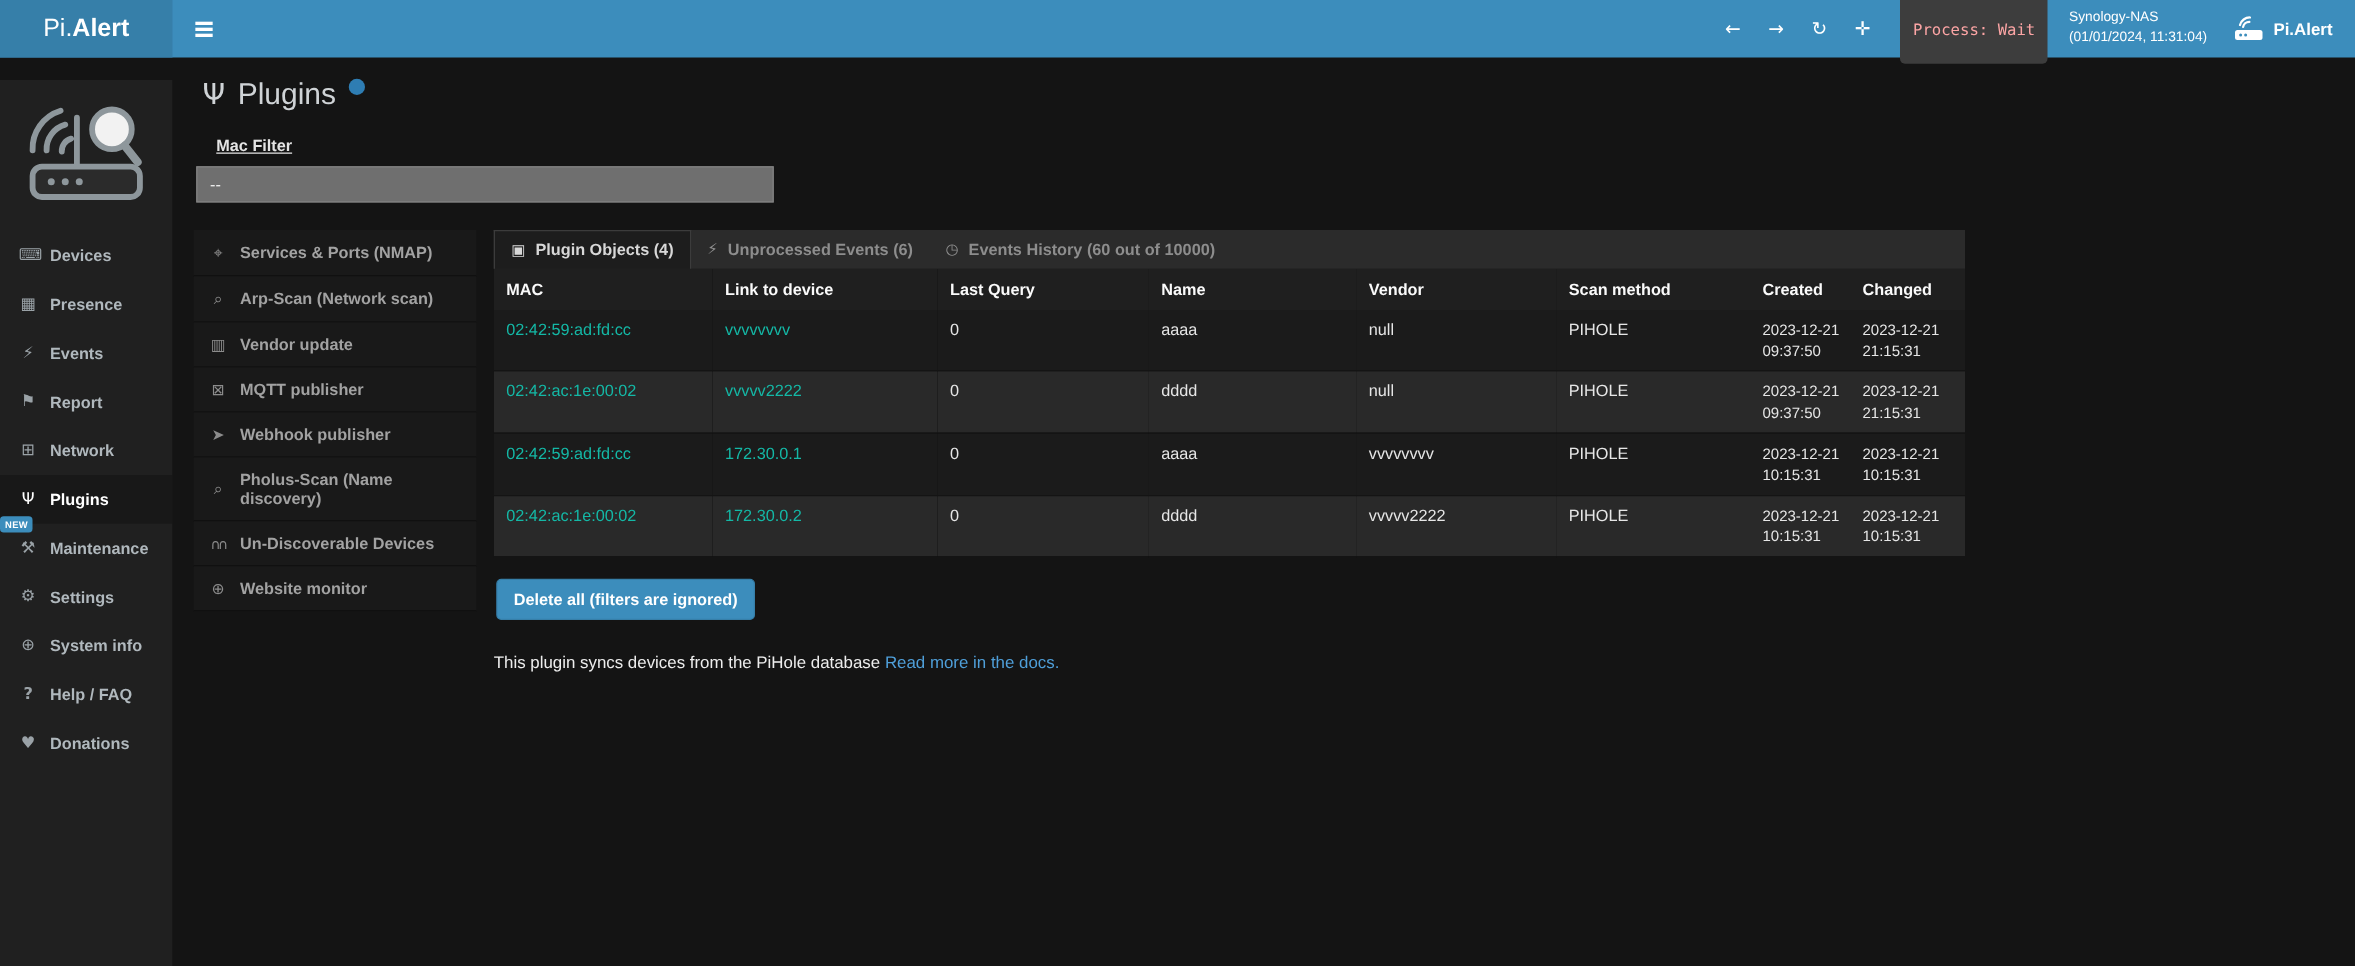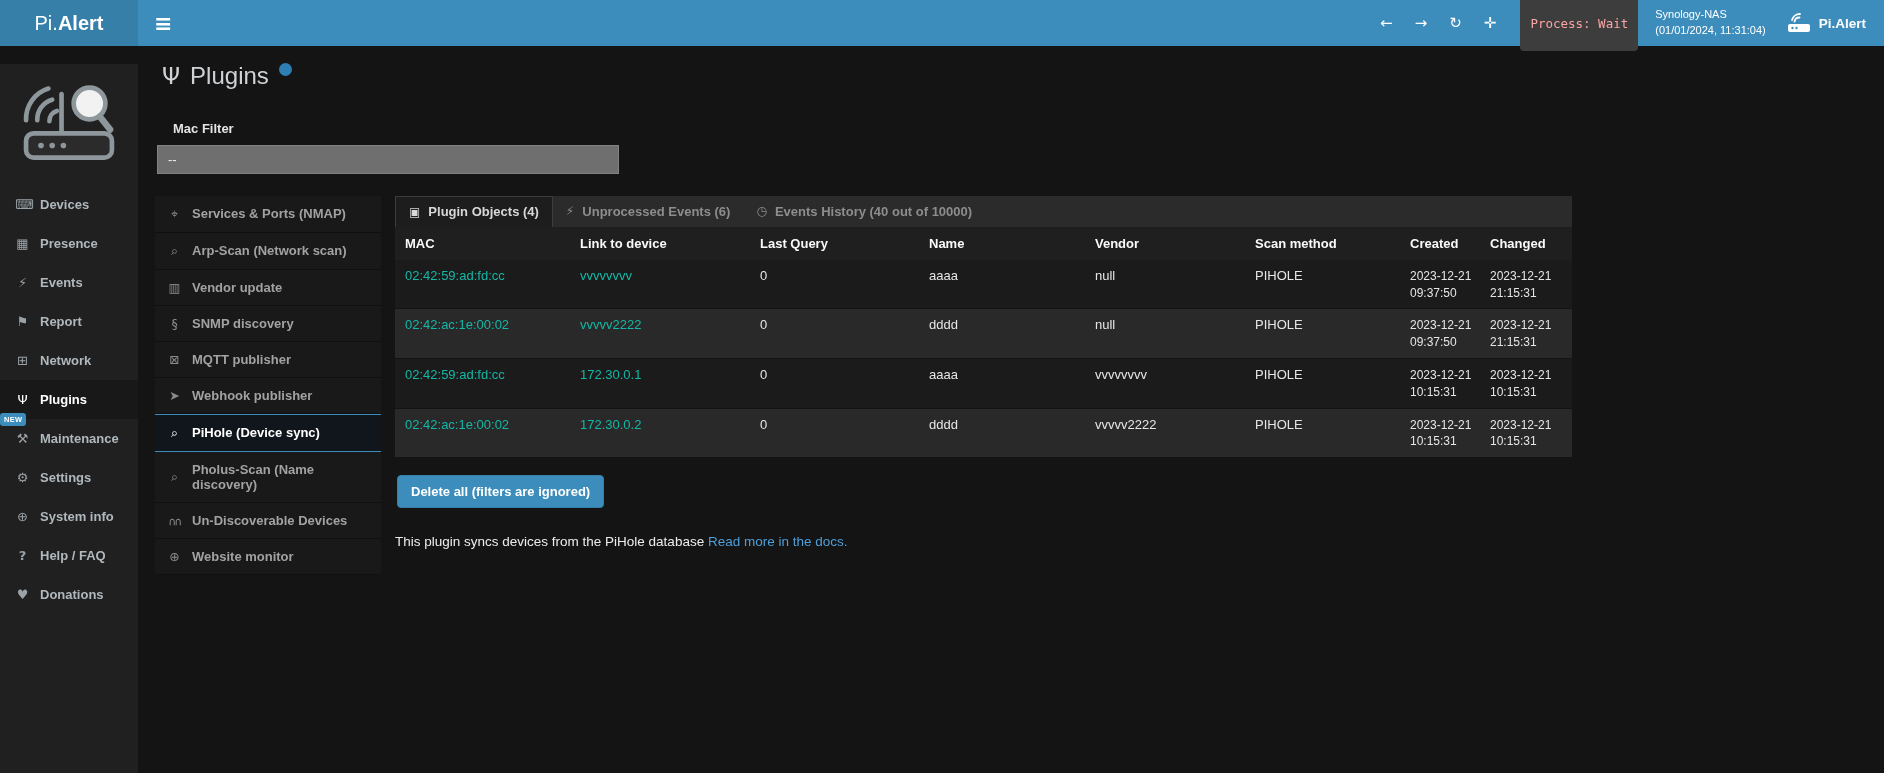--- a/index.html
+++ b/index.html
@@ -58,21 +58,21 @@
   .side-item.active{background:#181818;color:#fff;}
   .side-item.active .sicon{color:#fff;}
   .new-badge{position:absolute;left:0;top:-6px;background:#3c8dbc;color:#fff;font-size:7.5px;font-weight:bold;padding:2px 4px;border-radius:3px;letter-spacing:.3px;}
 
   
   .main{position:absolute;top:46px;left:138px;width:1746px;height:727px;padding:16px 0 0 17px;background:#141414;}
   .page-title-row{display:flex;align-items:flex-start;gap:10px;padding-left:7px;color:#cfd3d6;}
   .title-plug{font-size:23px;line-height:1.25;}
   .page-title{font-size:24px;font-weight:normal;line-height:1.2;}
   .docs-badge{width:13px;height:13px;border-radius:50%;background:#2e7db3;display:inline-block;cursor:pointer;margin-top:1px;}
-  .mac-filter{margin-top:30px;}
+  .mac-filter{margin-top:18px;text-decoration:underline;}
   .filter-label{display:block;margin:0 0 9px 18px;font-size:13px;font-weight:bold;color:#e4e4e4;}
   .filter-input{width:462px;height:29px;background:#6f6f6f;border:1px solid #828282;color:#f0f0f0;font-size:13px;padding:0 10px;margin-left:2px;font-family:inherit;}
   .content-cols{display:flex;margin-top:22px;align-items:flex-start;}
 
   .plugin-nav{width:226px;flex:none;margin-right:14px;}
   .plugin-item{display:flex;align-items:center;gap:10px;padding:10px 12px;font-size:13px;font-weight:600;color:#a2a2a2;background:#191919;border-bottom:1px solid #101010;cursor:pointer;}
   .plugin-item .picon{width:15px;flex:none;text-align:center;font-size:12.5px;color:#8c8c8c;}
   .plugin-item.active{background:#10161c;color:#fff;border-top:1px solid #3c8dbc;border-bottom:1px solid #3c8dbc;}
   .plugin-item.active .picon{color:#fff;}
 
@@ -210,35 +210,27 @@
           <span class="plabel" data-name="plugin-nav-label">Services &amp; Ports (NMAP)</span>
         </div>
         <div class="plugin-item" data-name="plugin-nav-item-arp-scan-network-scan">
           <span class="picon icon" data-name="arpscan-icon"></span>
           <span class="plabel" data-name="plugin-nav-label">Arp-Scan (Network scan)</span>
         </div>
         <div class="plugin-item" data-name="plugin-nav-item-vendor-update">
           <span class="picon icon" data-name="vendor-update-icon"></span>
           <span class="plabel" data-name="plugin-nav-label">Vendor update</span>
         </div>
-        <div class="plugin-item" data-name="plugin-nav-item-snmp-discovery">
-          <span class="picon icon" data-name="snmp-icon"></span>
-          <span class="plabel" data-name="plugin-nav-label">SNMP discovery</span>
-        </div>
         <div class="plugin-item" data-name="plugin-nav-item-mqtt-publisher">
           <span class="picon icon" data-name="mqtt-icon"></span>
           <span class="plabel" data-name="plugin-nav-label">MQTT publisher</span>
         </div>
         <div class="plugin-item" data-name="plugin-nav-item-webhook-publisher">
           <span class="picon icon" data-name="webhook-icon"></span>
           <span class="plabel" data-name="plugin-nav-label">Webhook publisher</span>
-        </div>
-        <div class="plugin-item active" data-name="plugin-nav-item-pihole-device-sync">
-          <span class="picon icon" data-name="pihole-icon"></span>
-          <span class="plabel" data-name="plugin-nav-label">PiHole (Device sync)</span>
         </div>
         <div class="plugin-item" data-name="plugin-nav-item-pholus-scan-name-discovery">
           <span class="picon icon" data-name="pholus-icon"></span>
           <span class="plabel" data-name="plugin-nav-label">Pholus-Scan (Name discovery)</span>
         </div>
         <div class="plugin-item" data-name="plugin-nav-item-un-discoverable-devices">
           <span class="picon icon" data-name="undiscoverable-icon"></span>
           <span class="plabel" data-name="plugin-nav-label">Un-Discoverable Devices</span>
         </div>
         <div class="plugin-item" data-name="plugin-nav-item-website-monitor">
@@ -252,21 +244,21 @@
           <div class="tab active" data-name="tab-plugin-objects-4">
             <span class="ticon icon" data-name="objects-icon"></span>
             <span class="tlabel" data-name="tab-label">Plugin Objects (4)</span>
           </div>
           <div class="tab" data-name="tab-unprocessed-events-0">
             <span class="ticon icon" data-name="unprocessed-events-icon"></span>
             <span class="tlabel" data-name="tab-label">Unprocessed Events (6)</span>
           </div>
           <div class="tab" data-name="tab-events-history-50-out-of-10000">
             <span class="ticon icon" data-name="events-history-icon"></span>
-            <span class="tlabel" data-name="tab-label">Events History (40 out of 10000)</span>
+            <span class="tlabel" data-name="tab-label">Events History (60 out of 10000)</span>
           </div>
         </div>
 
       <table class="obj-table" data-name="plugin-objects-table">
         <colgroup>
           <col style="width:175px">
             <col style="width:180px">
             <col style="width:169px">
             <col style="width:166px">
           <col style="width:160px">

